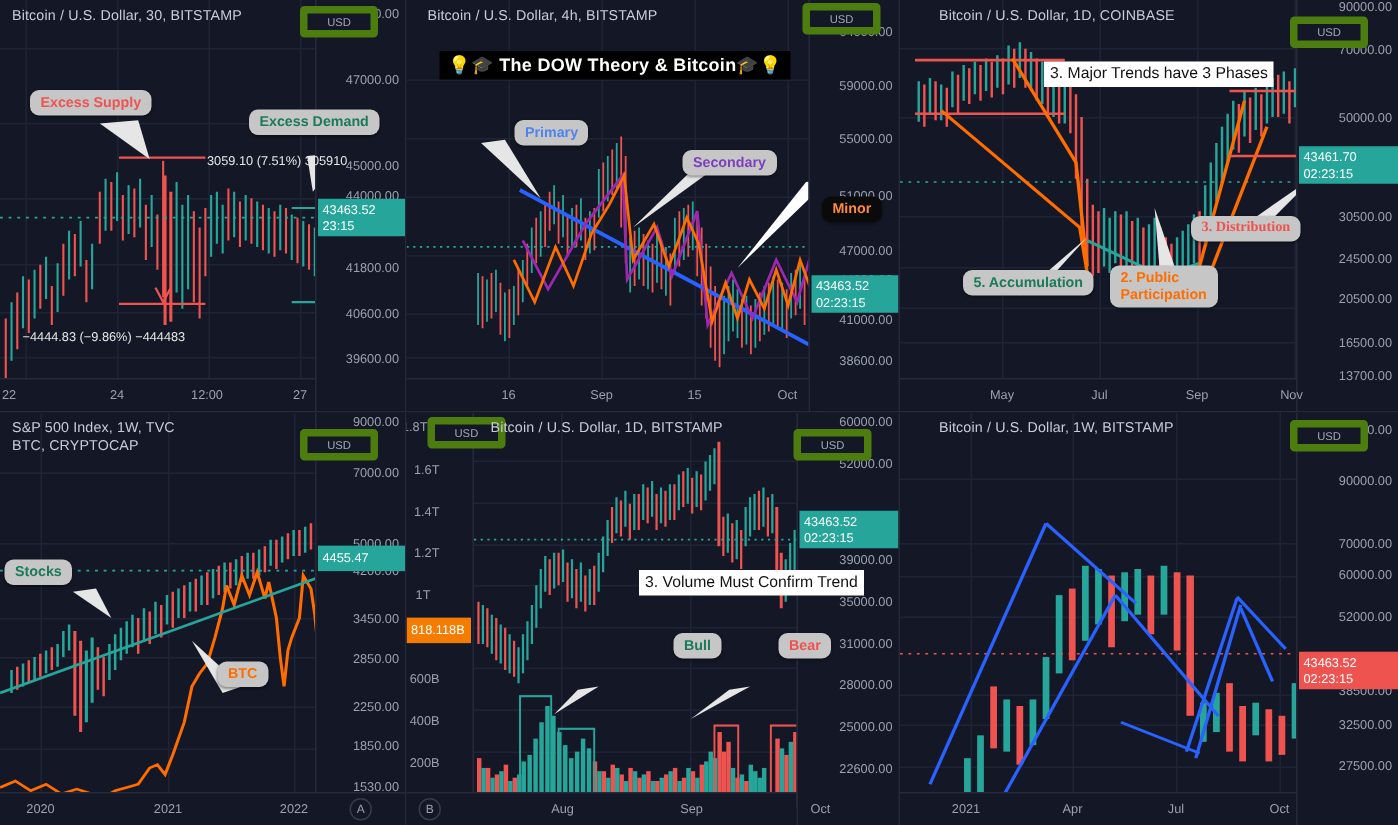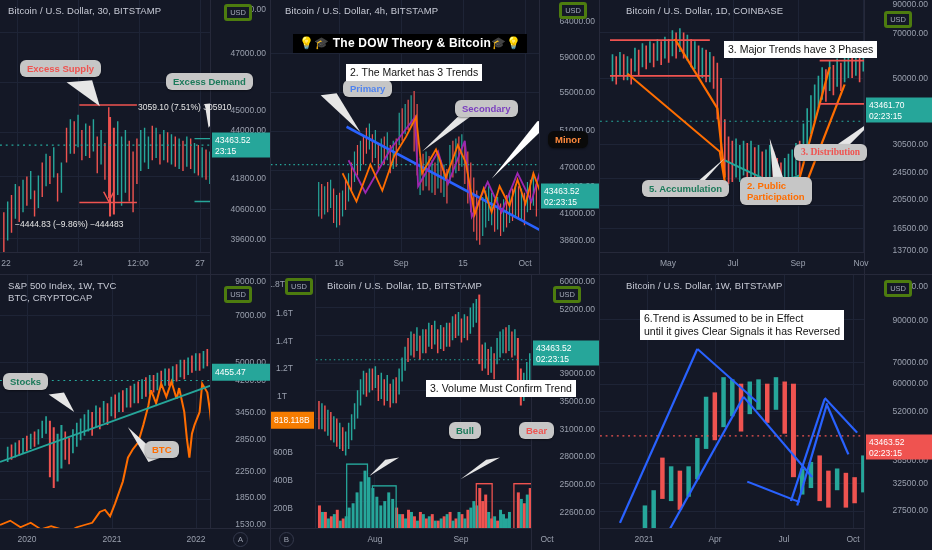--- a/index.html
+++ b/index.html
@@ -63,23 +63,23 @@
     right: 4px;
     font-size: 8.5px;
     color: #9aa0ae;
     white-space: nowrap;
     transform: translateY(-50%);
   }
   .usd-badge {
     position: absolute;
     font-size: 7.5px;
     color: #a3a9b8;
-    border: 3px solid #4d7c0f;
+    border: 5px solid #4d7c0f;
     border-radius: 3px;
-    padding: 0px 3px;
+    padding: 0px 13px;
     line-height: 11px;
     background: #141826;
     z-index: 3;
   }
   .price-tag {
     position: absolute;
     right: 0; left: 1px;
     color: #fff;
     font-size: 8.5px;
     line-height: 10.5px;
@@ -351,21 +351,20 @@
         <polyline points="78,148 95,178 120,138 145,108 148,172 168,140 178,170 195,130 202,200 218,168 232,196 248,160 262,186 278,135 282,220" fill="none" stroke="#9c27b0" stroke-width="1.8"></polyline>
 
         <polyline points="72,160 86,186 100,152 112,176 124,144 136,126 146,108 152,160 166,138 176,164 188,134 196,150 205,198 214,174 222,196 230,172 240,190 248,166 256,188 264,160 272,180" fill="none" stroke="#ff6d00" stroke-width="1.8"></polyline>
         <path d="M50 88 L66 86 L90 122 Z" fill="#e6e6e6"></path>
         <path d="M190 106 L206 104 L152 140 Z" fill="#e6e6e6"></path>
         <path d="M268 112 L284 110 L222 165 Z" fill="#ffffff"></path>
       </svg>
     </div>
 
     <div class="headline dark" style="left:22px; top:34px; padding:3px 6px;">💡🎓 The DOW Theory &amp; Bitcoin🎓💡</div>
-    <div class="headline" style="left:75px; top:64px;">2. The Market has 3 Trends</div>
     <div class="bubble" style="left:72px; top:80px; color:#4f83ef;">Primary</div>
     <div class="bubble" style="left:184px; top:100px; color:#7b3fbf;">Secondary</div>
     <div class="bubble black" style="left:254px; top:131px; color:#ff8a3d;margin-left:23px;">Minor</div>
 
     <div class="title" style="left:14px;">Bitcoin / U.S. Dollar, 4h, BITSTAMP</div>
 
     <div class="price-axis" style="right:0;">
       <div class="usd-badge" style="right:12px; top:2px;">USD</div>
       <div class="tick" style="top:21px">64000.00</div>
       <div class="tick" style="top:57px">59000.00</div>
@@ -485,21 +484,21 @@
         <line x1="176" y1="96" x2="252" y2="96" stroke="#ef5350" stroke-width="1.6"></line>
         <line x1="218" y1="56" x2="218" y2="96" stroke="#ef5350" stroke-width="1.1"></line>
         <polyline points="228,50 252,98" fill="none" stroke="#ff6d00" stroke-width="1.8"></polyline>
 
         <path d="M64 182 L78 174 L100 146 Z" fill="#e6e6e6"></path>
         <path d="M140 184 L152 182 L136 128 Z" fill="#e6e6e6"></path>
         <path d="M182 140 L196 138 L222 108 Z" fill="#e6e6e6"></path>
       </svg>
     </div>
 
-    <div class="headline" style="left:96px; top:41px;margin-left:28px;">3. Major Trends have 3 Phases</div>
+    <div class="headline" style="left:96px; top:41px;">3. Major Trends have 3 Phases</div>
     <div class="bubble" style="left:42px; top:180px; color:#1b7a5a;">5. Accumulation</div>
     <div class="bubble" style="left:140px; top:177px; color:#ff6d00;">2. Public
 Participation</div>
     <div class="bubble" style="left:194px; top:144px; color:#ef5350;font-family:Liberation Serif, serif;">3. Distribution</div>
 
     <div class="title" style="left:26px;">Bitcoin / U.S. Dollar, 1D, COINBASE</div>
 
     <div class="price-axis w68" style="right:0;">
       <div class="usd-badge" style="right:20px; top:11px;">USD</div>
       <div class="tick" style="top:4px">90000.00</div>
@@ -972,22 +971,20 @@
         <line x1="118" y1="190" x2="160" y2="209" stroke="#2962ff" stroke-width="1.8"></line>
 
         <line x1="153" y1="208" x2="180" y2="114" stroke="#2962ff" stroke-width="1.8"></line>
         <line x1="158" y1="212" x2="182" y2="118" stroke="#2962ff" stroke-width="1.8"></line>
 
         <line x1="180" y1="113" x2="206" y2="145" stroke="#2962ff" stroke-width="1.8"></line>
         <line x1="182" y1="120" x2="199" y2="165" stroke="#2962ff" stroke-width="1.8"></line>
       </svg>
     </div>
 
-    <div class="headline" style="left:40px; top:35px;">6.Trend is Assumed to be in Effect
-until it gives Clear Signals it has Reversed</div>
 
     <div class="title" style="left:26px;">Bitcoin / U.S. Dollar, 1W, BITSTAMP</div>
 
     <div class="price-axis w68" style="right:0;">
       <div class="usd-badge" style="right:20px; top:5px;">USD</div>
       <div class="tick" style="top:11px">110000.00</div>
       <div class="tick" style="top:45px">90000.00</div>
       <div class="tick" style="top:87px">70000.00</div>
       <div class="tick" style="top:108px">60000.00</div>
       <div class="tick" style="top:136px">52000.00</div>

